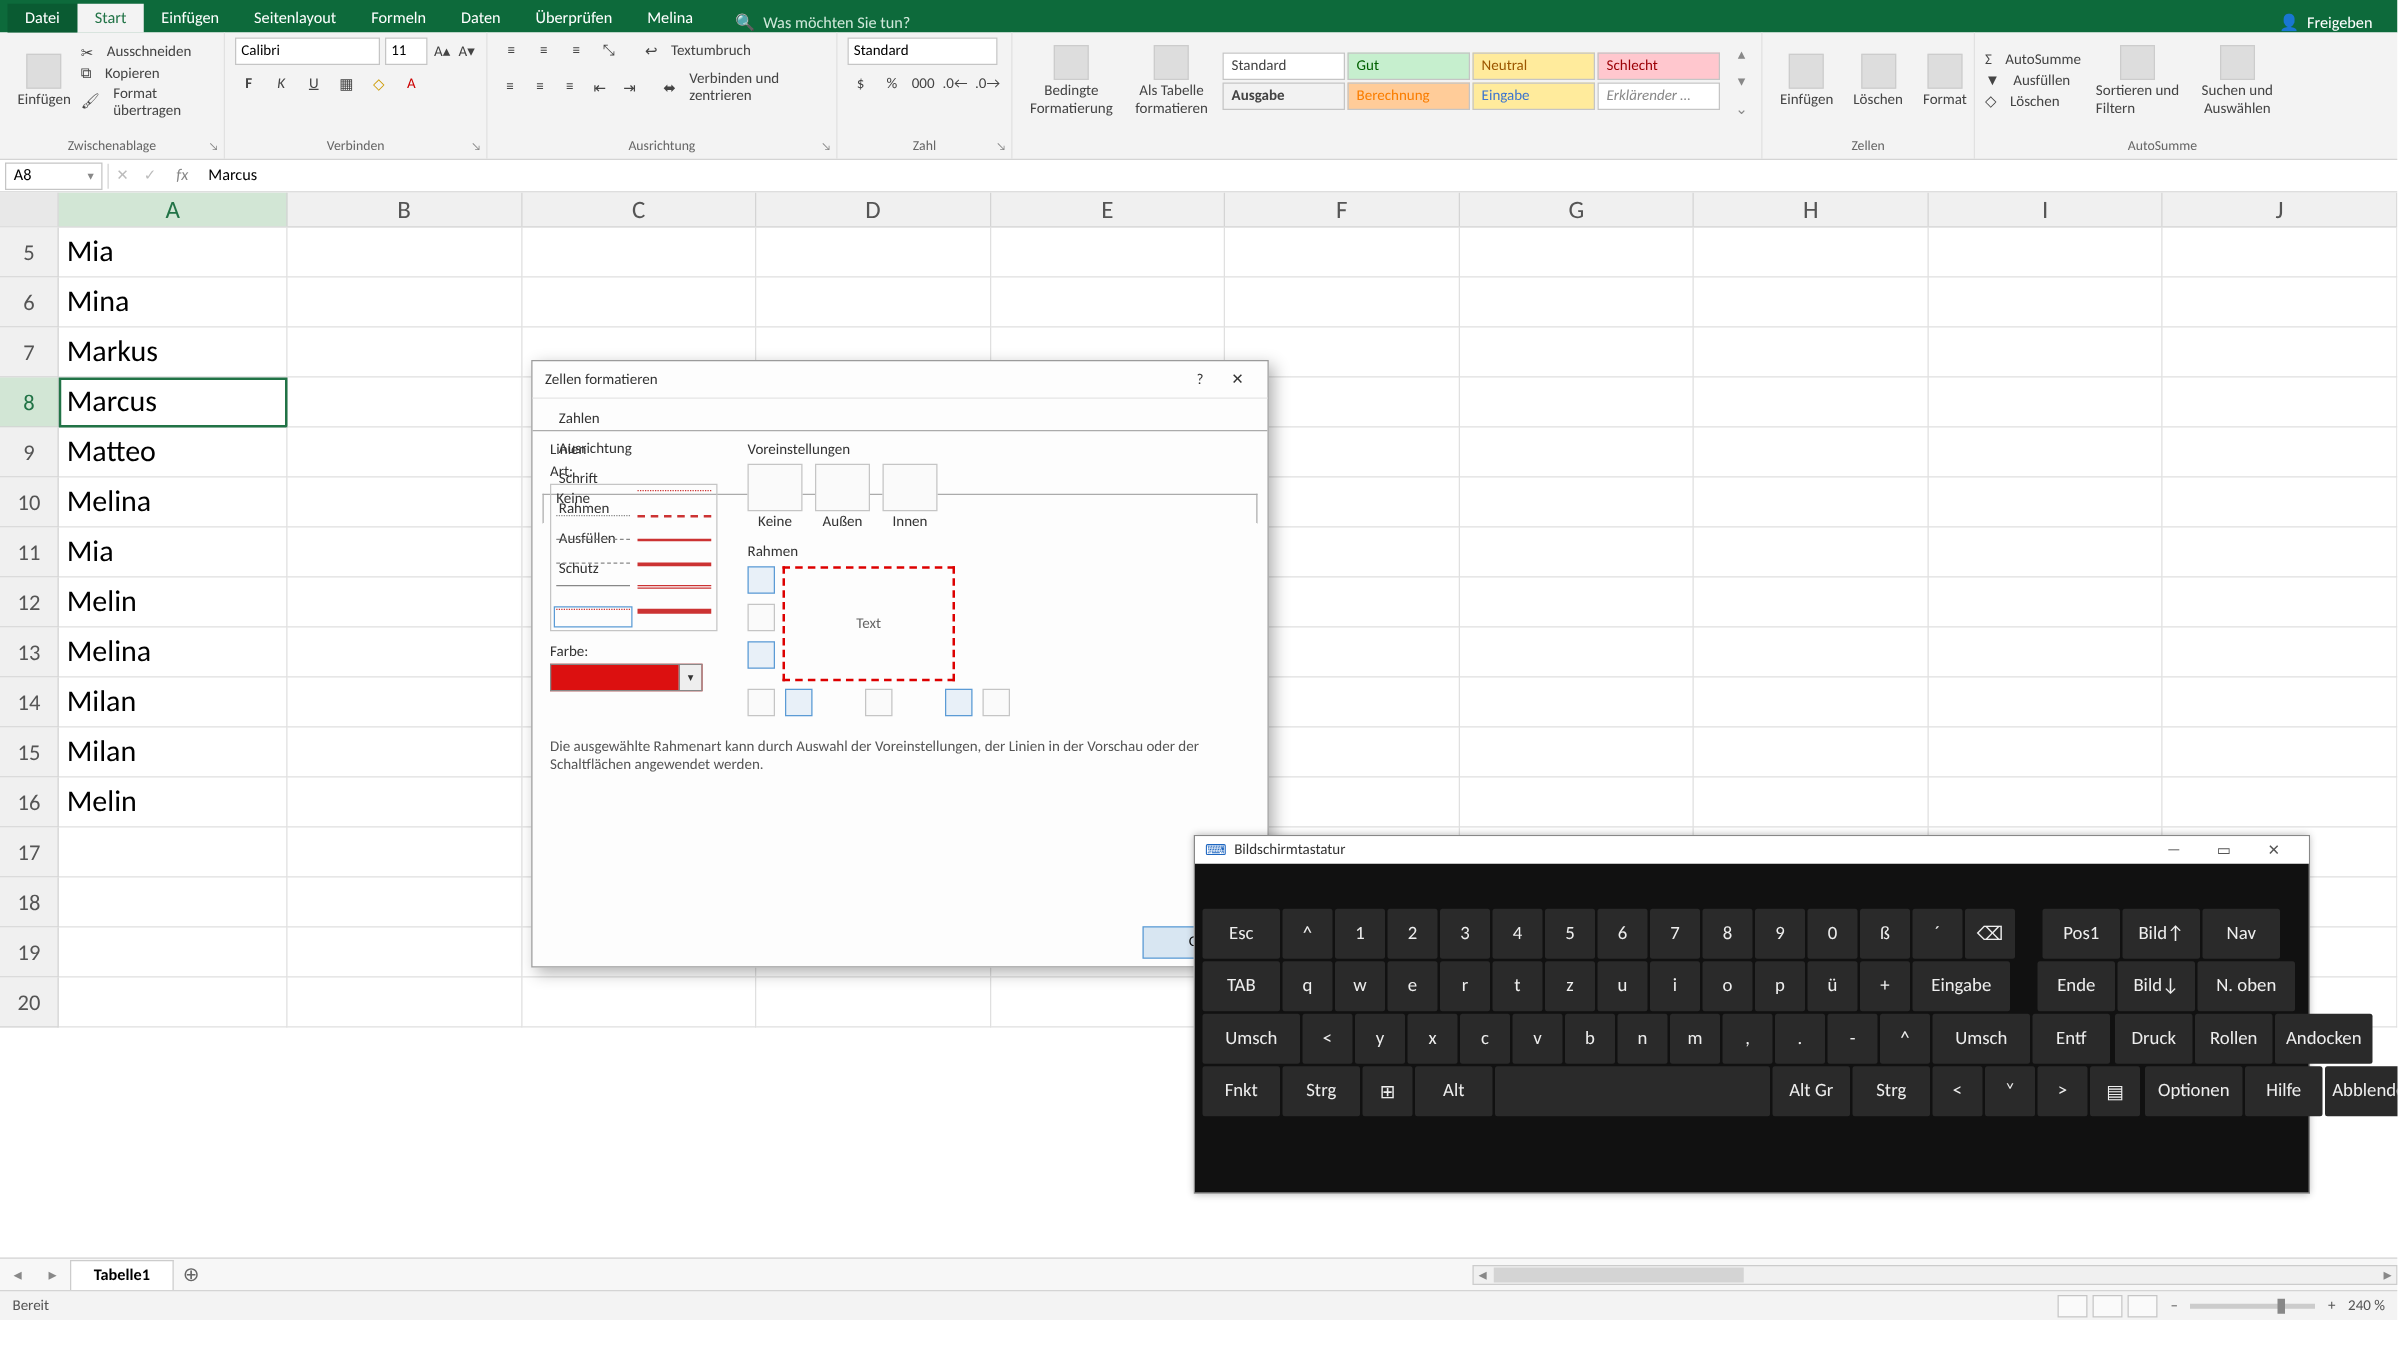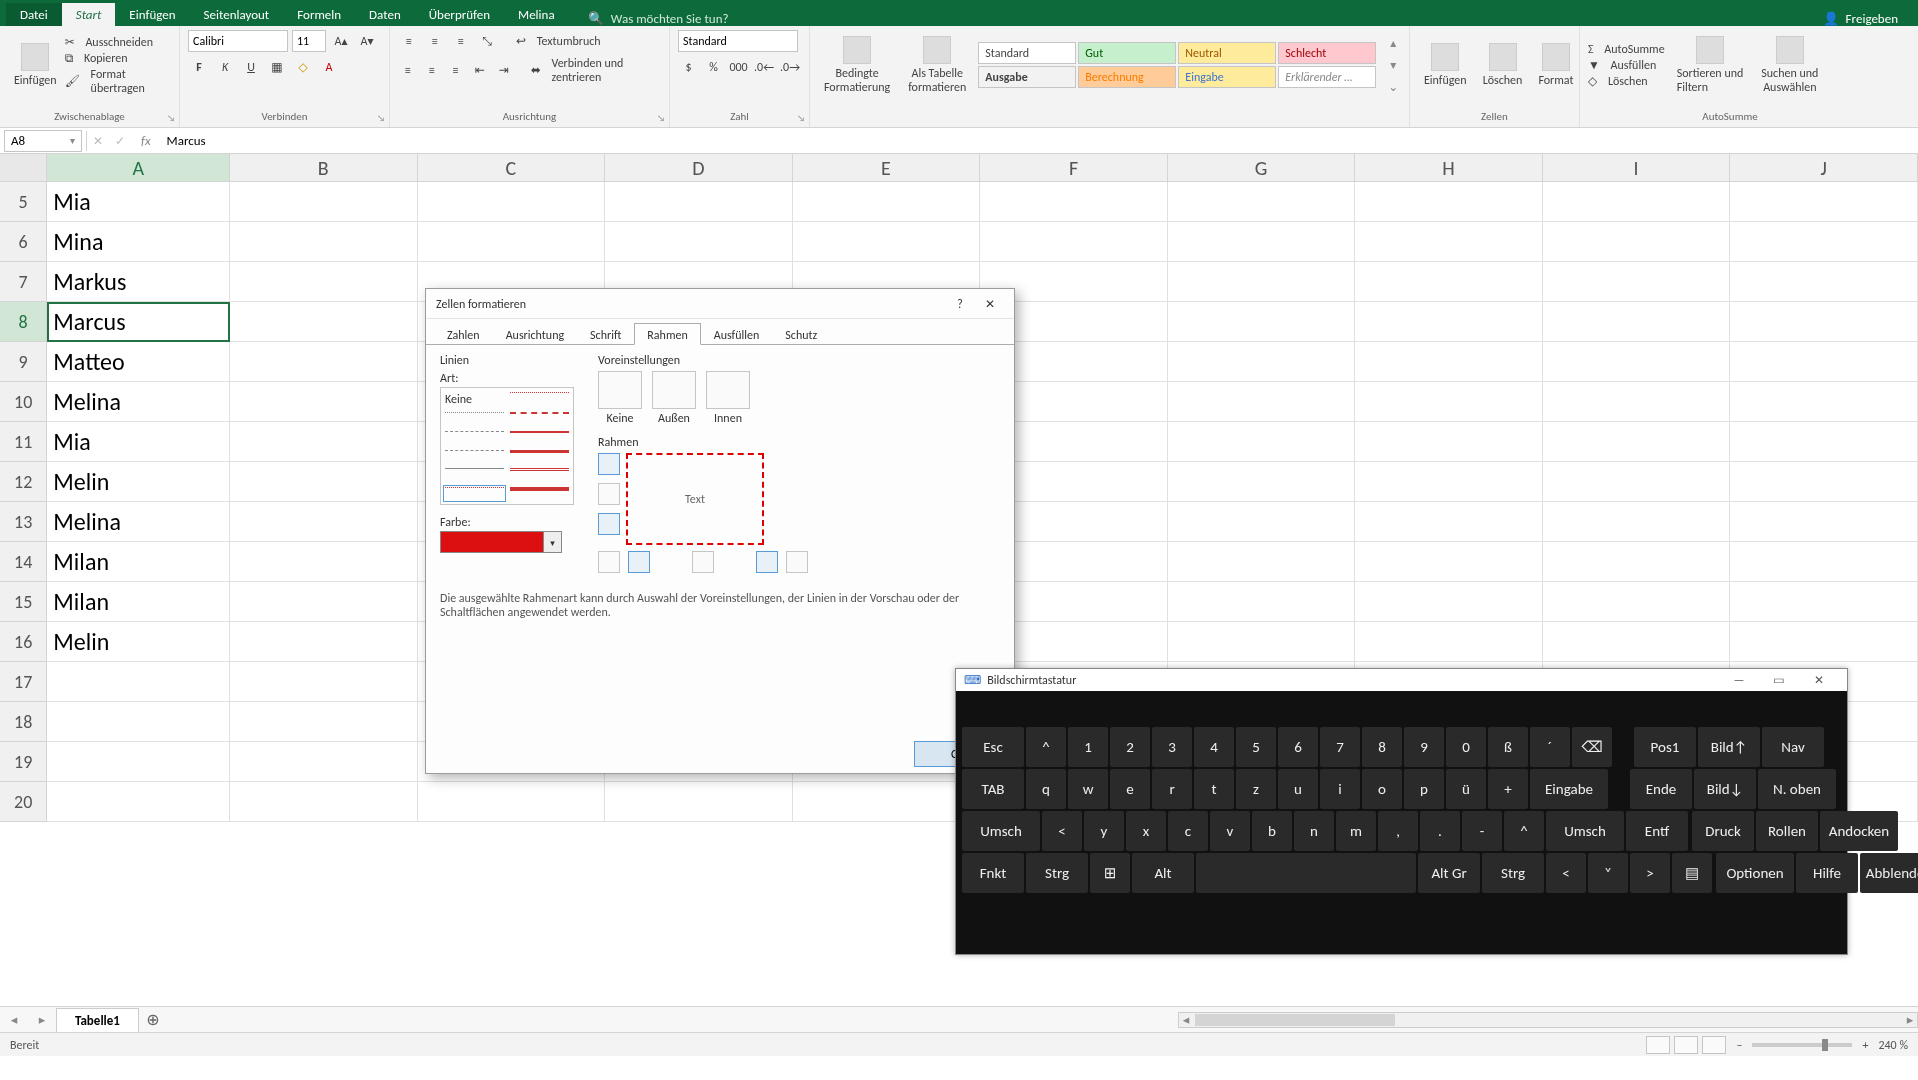--- a/index.html
+++ b/index.html
@@ -2,21 +2,21 @@
 <html><head>
 <meta charset="utf-8">
 <style>
 * { margin:0; padding:0; box-sizing:border-box; font-family:"Segoe UI",Calibri,sans-serif; user-select:none; }
 body { background:#fff; width:1918px; height:1080px; overflow:hidden; position:relative; }
 
 
 .tabs { height:26px; background:#0d6a3b; display:flex; align-items:flex-end; font-size:13px; color:#fff; padding-left:6px; }
 .tabs .tab { padding:4px 14px; cursor:pointer; }
 .tabs .tab.file { background:#0a5b32; }
-.tabs .tab.active { background:#f3f3f3; color:#217346;font-style:italic; }
+.tabs .tab.active { background:#f3f3f3; color:#217346; }
 .tabs .tell { margin-left:20px; color:#cfe8da; display:flex; align-items:center; gap:6px;}
 .tabs .share { margin-left:auto; margin-right:20px; display:flex; align-items:center; gap:6px;}
 
 
 .ribbon { height:102px; background:#f3f3f3; border-bottom:1px solid #d4d4d4; display:flex; font-size:12px; color:#444; }
 .group { border-right:1px solid #e1e1e1; padding:4px 8px 0 8px; display:flex; flex-direction:column; }
 .group .label { text-align:center; font-size:11px; color:#666; margin-top:auto; padding-bottom:4px; position:relative;}
 .group .label .dlg { position:absolute; right:-4px; bottom:4px; font-size:9px; color:#888;}
 .bigbtn { display:flex; flex-direction:column; align-items:center; gap:2px; padding:2px 6px; font-size:12px; }
 .bigbtn .ico { width:28px; height:28px; background:#ddd; border:1px solid #ccc; }
@@ -50,21 +50,21 @@
 .rows .r .rh{width:48px;border-right:1px solid #d4d4d4;border-bottom:1px solid #d4d4d4;background:#f0f0f0;display:flex;align-items:center;justify-content:center;font-size:18px;color:#555;}
 .rows .r .rh.sel{background:#d2e6d5;color:#217346;}
 .rows .r .c{border-right:1px solid #e0e0e0;border-bottom:1px solid #e0e0e0;padding:0 6px;display:flex;align-items:center;font-size:24px;font-family:Calibri;}
 .rows .r .c.sel{outline:2px solid #217346;outline-offset:-2px;}
 
 
 .dialog { position:absolute; left:425px; top:288px; width:590px; height:486px; background:#fdfdfd; border:1px solid #9b9b9b; box-shadow:4px 4px 12px rgba(0,0,0,.3); font-size:12px; color:#333;}
 .dialog .dtitle{height:30px;display:flex;align-items:center;padding:0 10px;border-bottom:1px solid #e5e5e5;}
 .dialog .dtitle .x{margin-left:auto;display:flex;gap:2px;}
 .dialog .dtitle .x div{width:28px;height:20px;display:flex;align-items:center;justify-content:center;}
-.dialog .dtabs{display:flex;padding:4px 8px 0 8px;height:26px;}
+.dialog .dtabs{display:flex;padding:4px 8px 0 8px;height:26px;flex-direction:column;}
 .dialog .dtab{padding:4px 12px;border:1px solid transparent;font-size:12px;}
 .dialog .dtab.on{border:1px solid #ababab;border-bottom-color:#fdfdfd;background:#fdfdfd;}
 .dialog .dbody{padding:8px 14px;border-top:1px solid #ababab;margin-top:-1px;height:390px;}
 .linienbox{border:1px solid #c5c5c5;width:134px;height:118px;padding:4px;display:flex;flex-direction:column;gap:6px;}
 .lineopt{height:14px;display:flex;gap:6px;}
 .lineopt span{flex:1;}
 .preset{display:flex;flex-direction:column;align-items:center;gap:2px;}
 .preset .pbox{width:44px;height:38px;border:1px solid #c5c5c5;background:#fafafa;}
 .rahmenprev{width:138px;height:92px;border:2px dashed #d00;display:flex;align-items:center;justify-content:center;color:#666;position:relative;}
 .borderbtn{width:22px;height:22px;border:1px solid #c5c5c5;background:#fafafa;}
@@ -131,21 +131,21 @@
         <div class="row"><span>✂</span>&nbsp;<span>Ausschneiden</span></div>
         <div class="row"><span>⧉</span>&nbsp;<span>Kopieren</span></div>
         <div class="row"><span>🖌</span>&nbsp;<span>Format übertragen</span></div>
       </div>
     </div>
     <div class="label"><span>Zwischenablage</span><span class="dlg">↘</span></div>
   </div>
 
   <div class="group" style="width:210px">
     <div class="row" style="gap:4px">
-      <input class="fontbox" style="width: 100px;" value="Calibri">
+      <input class="fontbox" style="width: 116px;" value="Calibri">
       <input class="fontbox" style="width: 34px;" value="11">
       <div class="smallbtn">A▴</div>
       <div class="smallbtn">A▾</div>
     </div>
     <div class="row" style="margin-top:4px">
       <div class="smallbtn" style="font-weight:bold">F</div>
       <div class="smallbtn" style="font-style:italic">K</div>
       <div class="smallbtn" style="text-decoration:underline">U</div>
       <div class="smallbtn">▦</div>
       <div class="smallbtn" style="color:#c90">◇</div>

